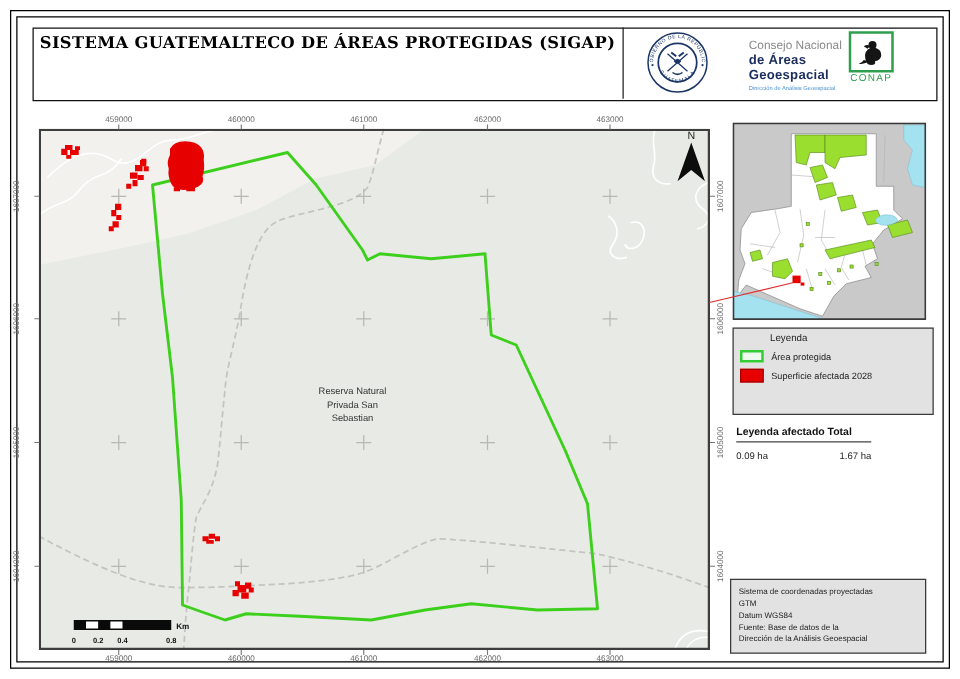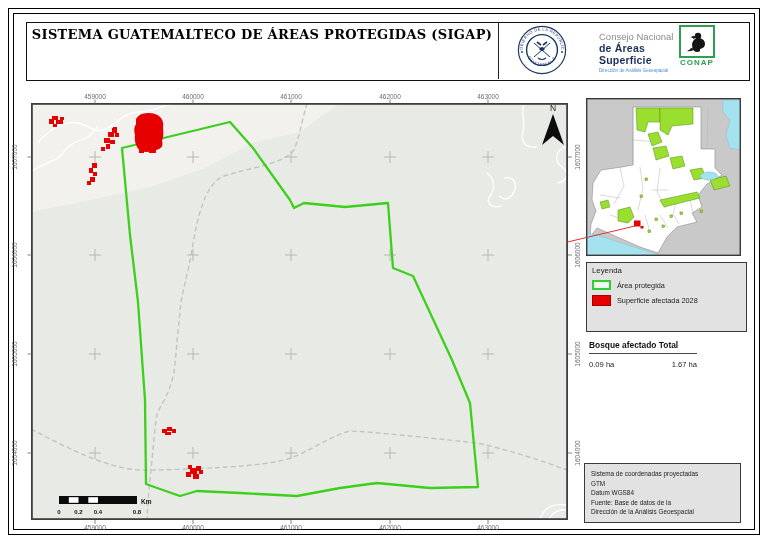--- a/index.html
+++ b/index.html
@@ -16,35 +16,35 @@
               align-items:center;justify-content:center;text-align:center;}
   #map-title{font-family:"DejaVu Serif",serif;font-weight:bold;font-size:13px;letter-spacing:.3px;color:#000;}
   #map-subtitle{font-size:8.3px;color:#333;max-width:398px;margin-top:6px;line-height:1.35;}
   #seal{left:517px;top:25px;width:50px;height:50px;}
   #org-text{left:579px;top:31px;width:100px;margin-left:20px;}
   #org-line1{font-size:9.5px;color:#8a8a8a;}
   #org-line2{font-size:10.5px;font-weight:bold;color:#1b2d5e;letter-spacing:.2px;}
   #org-line3{font-size:4.6px;color:#4a8fd4;margin-top:2px;}
   #conap-box{left:679px;top:25px;width:32px;height:29px;border:2.6px solid #2f9e4d;background:#fff;
              display:flex;align-items:center;justify-content:center;}
-  #conap-label{left:676px;top:58px;width:42px;text-align:center;font-size:8px;font-weight:bold;
+  #conap-label{left:676px;top:58px;width:42px;text-align:center;font-size:8px;font-weight:normal;
                color:#2f9e4d;letter-spacing:1px;}
   
   .ax{position:absolute;font-size:6.5px;color:#6b6b6b;white-space:nowrap;
       transform:translate(-50%,-50%);}
   .ax.rot{transform:translate(-50%,-50%) rotate(-90deg);}
   
   #main-map{left:31px;top:103px;}
   #inset-map{left:586px;top:98px;}
   #overlay-svg{left:0;top:0;pointer-events:none;}
   #area-label{left:247px;top:308px;width:70px;text-align:center;font-size:7.5px;line-height:1.45;color:#333;}
   
   #legend-box{left:586px;top:262px;width:149px;height:62px;background:#e2e2e2;border:1.5px solid #3a3a3a;
               padding:3px 5px;box-sizing:content-box;}
-  #legend-title{font-size:7.8px;color:#222;}
+  #legend-title{font-size:7.8px;color:#222;margin-left:24px;}
   .legend-item{display:flex;align-items:center;margin-top:5px;}
   .swatch{display:inline-block;margin-right:6px;}
   .swatch-protected{width:15px;height:6px;background:#effaef;border:2px solid #33cc33;}
   .swatch-fire{width:17px;height:9px;background:#e60000;border:1px solid #a50000;}
   .lg-label{font-size:7.3px;color:#222;}
   
   #summary-box{left:589px;top:340px;width:108px;}
   #summary-title{font-size:8.4px;font-weight:bold;color:#111;border-bottom:1.2px solid #444;padding-bottom:3px;}
   #summary-values{display:flex;justify-content:space-between;margin-top:6px;font-size:7.6px;color:#222;}
   
@@ -82,21 +82,21 @@
     <g stroke="#1c3667" stroke-width="1" fill="none">
       <path d="M17,32 L33,18 M17,18 L33,32"></path>
       <path d="M20,17 l4,3 M30,17 l-4,3" stroke-width="1.6"></path>
       <path d="M21,33 q4,3 8,0" stroke-width="1.2"></path>
       <path d="M22,24 q3,-4 6,0 q-3,4 -6,0" fill="#1c3667" stroke="none"></path>
     </g>
   </svg>
 
   <div class="abs" id="org-text">
     <div id="org-line1">Consejo Nacional</div>
-    <div id="org-line2">de Áreas Superficie</div>
+    <div id="org-line2">de Áreas Geoespacial</div>
     <div id="org-line3">Dirección de Análisis Geoespacial</div>
   </div>
 
   <div class="abs" id="conap-box">
     <svg width="24" height="22" viewBox="0 0 24 22">
       <g fill="#151515">
         <circle cx="13" cy="5" r="3.2"></circle>
         <path d="M7,13 q1,-6 7,-6 q6,1 6,6 q0,4 -5,5 q1,3 -3,3 q-5,0 -5,-8 z"></path>
         <path d="M6,6 q3,-2 5,0 l-2,2 z"></path>
         <path d="M10,18 q-4,3 -8,2 q3,-1 4,-3 z"></path>
@@ -173,20 +173,21 @@
       <rect x="88.3" y="497.2" width="9.7" height="5.6" fill="#fff"></rect>
       <text x="59" y="514" font-size="6" font-weight="bold" fill="#111" text-anchor="middle">0</text>
       <text x="78.5" y="514" font-size="6" font-weight="bold" fill="#111" text-anchor="middle">0.2</text>
       <text x="98" y="514" font-size="6" font-weight="bold" fill="#111" text-anchor="middle">0.4</text>
       <text x="137" y="514" font-size="6" font-weight="bold" fill="#111" text-anchor="middle">0.8</text>
       <text x="141" y="503.5" font-size="6.5" font-weight="bold" fill="#111">Km</text>
     </g>
     <rect x="31.9" y="103.9" width="535.2" height="415.2" fill="none" stroke="#3e3e3e" stroke-width="1.8"></rect>
   </svg>
 
+  <div class="abs" id="area-label">Reserva Natural Privada San Sebastian</div>
 
   <svg class="abs" id="inset-map" width="155" height="158" viewBox="586 98 155 158">
     <rect x="586" y="98" width="155" height="158" fill="#c9c9c9"></rect>
     <path d="M633,107 L701,107 L701,149 L715,149 L715,168 L722,175 L707,184 L698,195 L702,207 L692,213 L697,222 L677,227 L667,237 L658,253 L640,247 L615,236 L597,228 L590,237 L591,224 L596,211 L592,200 L593,183 L601,170 L622,167 L633,165 Z" fill="#ffffff" stroke="#8c8c8c" stroke-width="0.6"></path>
     <g stroke="#b3b3b3" stroke-width="0.5" fill="none">
       <path d="M633,165 L633,107 M633,140 L660,142 M620,168 L624,186 L614,204 M640,167 L643,188 L638,210 M660,168 L657,192 L666,208 M678,196 L673,214 L679,224 M652,190 L668,190 M600,195 L620,198 M610,215 L625,220 M645,215 L650,232 M660,215 L668,228 M690,200 L693,212 M708,108 L707,146"></path>
     </g>
     <g fill="#9ade2f" stroke="#55881a" stroke-width="0.5">
       <path d="M636,108 L660,108 L660,122 L648,122 L645,132 L637,130 Z"></path>
       <path d="M660,108 L693,108 L693,124 L672,126 L668,135 L660,130 Z"></path>
@@ -253,21 +254,21 @@
           <span class="lg-label">Área protegida</span>
         </div>
         <div class="legend-item">
           <span class="swatch swatch-fire"></span>
           <span class="lg-label">Superficie afectada 2028</span>
         </div>
       </div>
   </div>
 
   <div class="abs" id="summary-box">
-    <div id="summary-title">Bosque afectado Total</div>
+    <div id="summary-title">Leyenda afectado Total</div>
     <div id="summary-values">
       <span>0.09 ha</span>
       <span>1.67 ha</span>
     </div>
   </div>
 
   <div class="abs" id="credits-box">
       <div class="credit-line">Sistema de coordenadas proyectadas</div>
       <div class="credit-line">GTM</div>
       <div class="credit-line">Datum WGS84</div>

